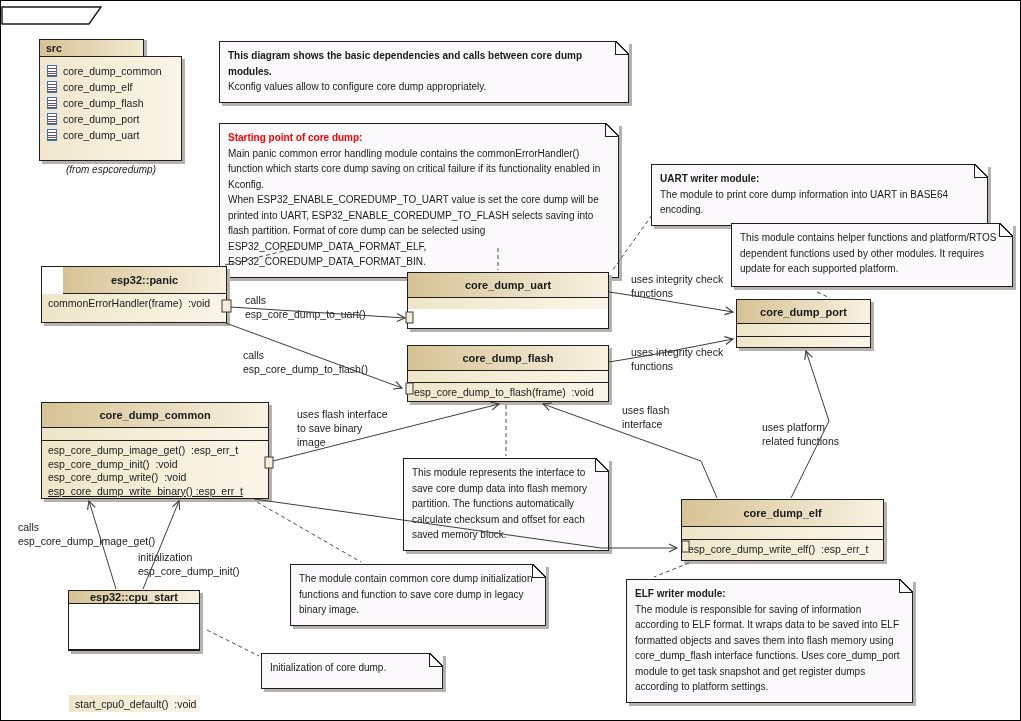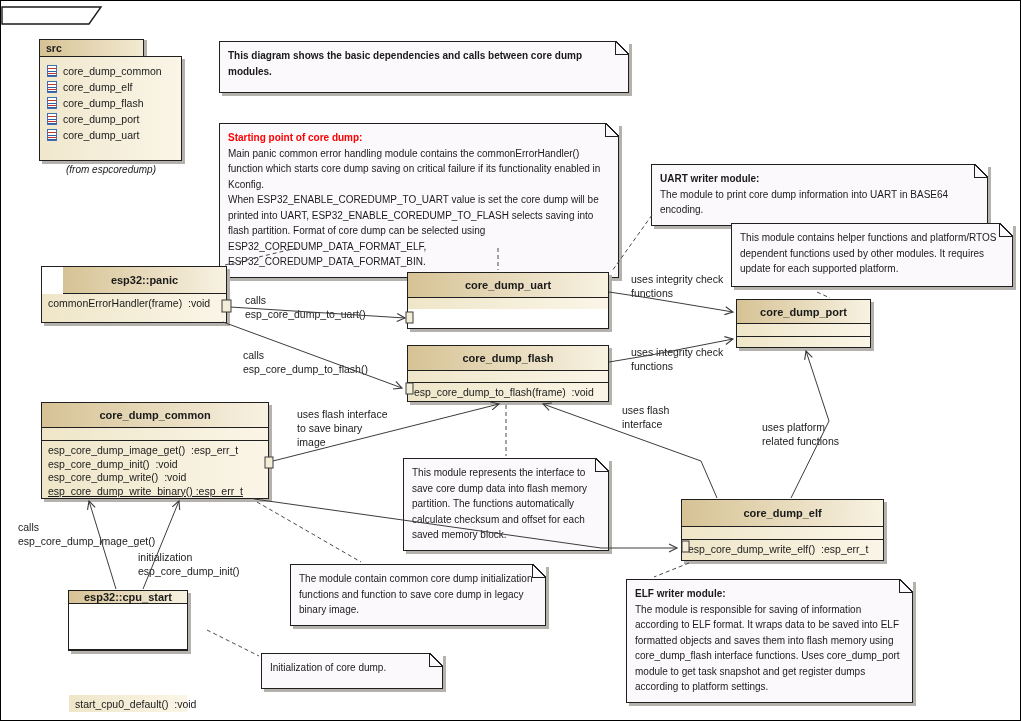--- a/index.html
+++ b/index.html
@@ -109,20 +109,21 @@
     <div class="pkg-item">
       <span class="doc-icon"></span>
       <span>core_dump_uart</span>
     </div>
   </div>
   <div class="from-label">(from espcoredump)</div>
 
   <div class="uml-note" style="left:218px;top:40px;width:410px;min-height:52px;">
     <div class="fold"></div>
     <div class="note-title">This diagram shows the basic dependencies and calls between core dump modules.</div>
+    <div class="note-body">Kconfig values allow to configure core dump appropriately.</div>
   </div>
 
   <div class="uml-note" style="left:218px;top:122px;width:400px;min-height:122px;">
     <div class="fold"></div>
     <div class="note-title red">Starting point of core dump:</div>
     <div class="note-body">Main panic  common error handling module contains the commonErrorHandler() function which starts core dump saving on critical failure if its functionality enabled in Kconfig.
 When ESP32_ENABLE_COREDUMP_TO_UART value is set the core dump will be printed into UART, ESP32_ENABLE_COREDUMP_TO_FLASH selects saving into flash partition. Format of core dump can be selected using ESP32_COREDUMP_DATA_FORMAT_ELF, ESP32_COREDUMP_DATA_FORMAT_BIN.</div>
   </div>
 
   <div class="uml-note" style="left:650px;top:163px;width:337px;min-height:48px;">
@@ -195,21 +196,21 @@
   </div>
 
   <div class="uml-class" style="left:680px;top:498px;width:203px;height:62px;">
     <div class="cls-title" style="height:26px;">core_dump_elf</div>
     <div class="cls-attrs" style="height:12px;"></div>
     <div class="cls-methods">
       <div class="method">esp_core_dump_write_elf()  :esp_err_t</div>
     </div>
   </div>
 
-  <div class="uml-class" style="left:67px;top:589px;width:120px;height:61px;gap:45px;">
+  <div class="uml-class" style="left:67px;top:589px;width:132px;height:61px;gap:45px;">
     <div class="cls-title" style="height:25px;">esp32::cpu_start</div>
     <div class="cls-attrs" style="height:12px;"></div>
     <div class="cls-methods">
       <div class="method">start_cpu0_default()  :void</div>
     </div>
   </div>
 
   <div class="edge-label" style="left:244px;top:292px;">calls
 esp_core_dump_to_uart()</div>
   <div class="edge-label" style="left:242px;top:347px;">calls

